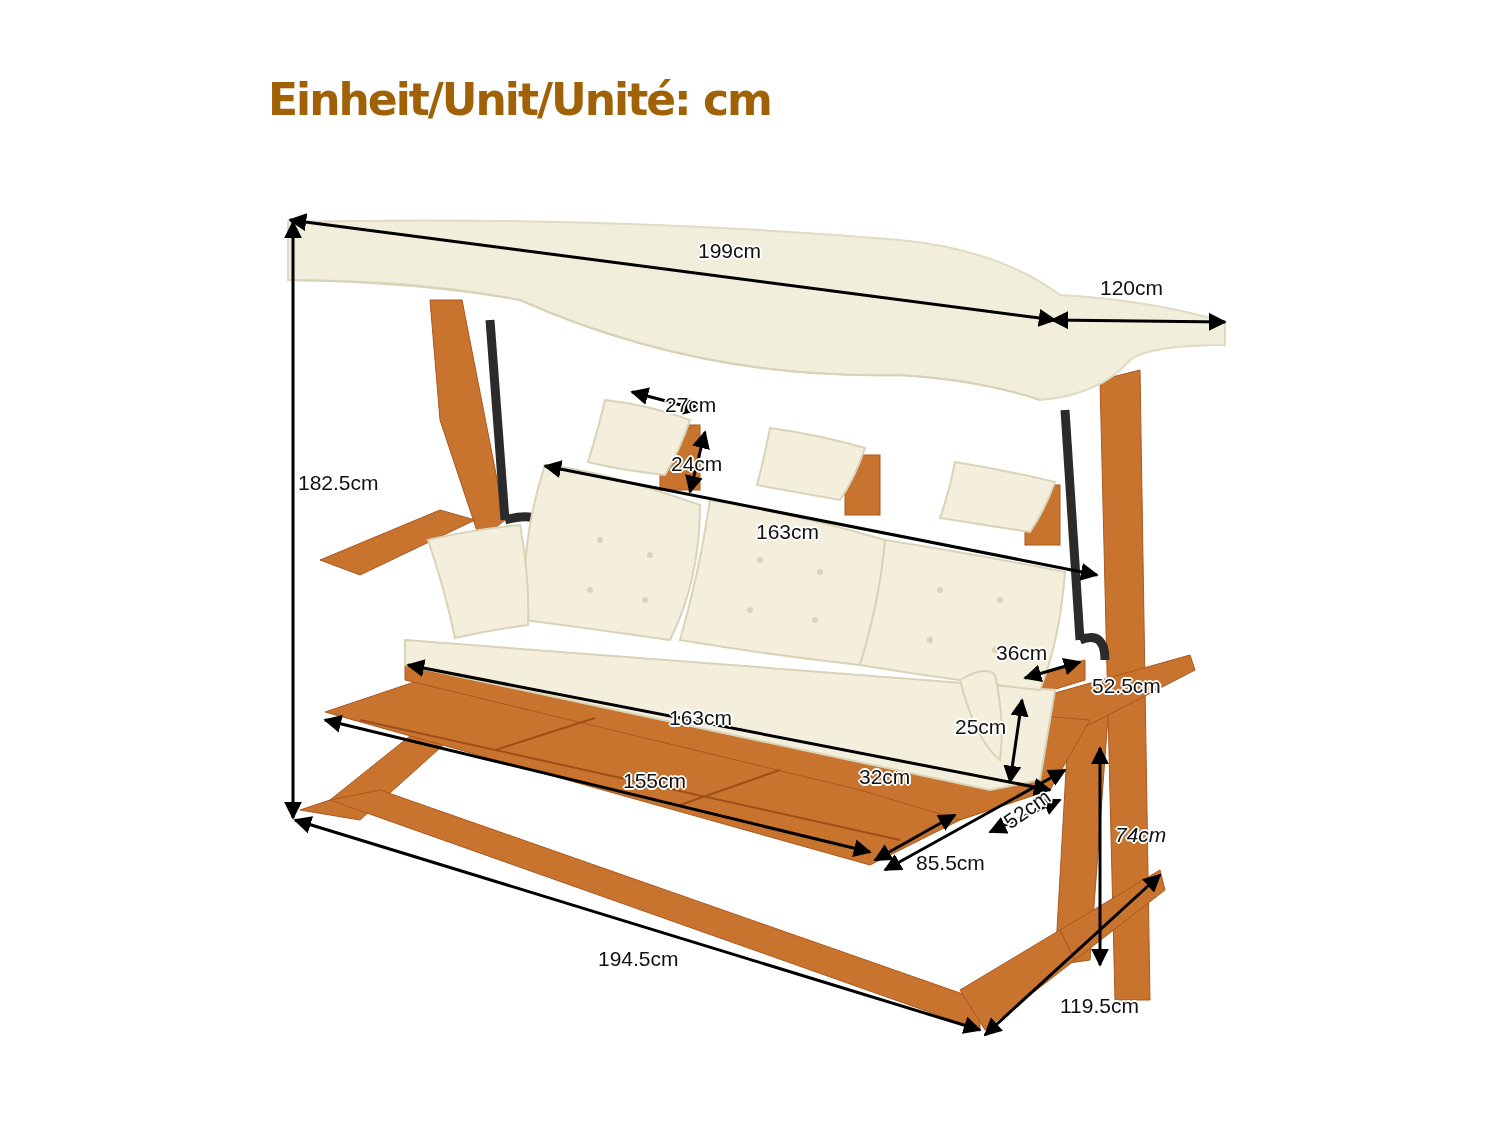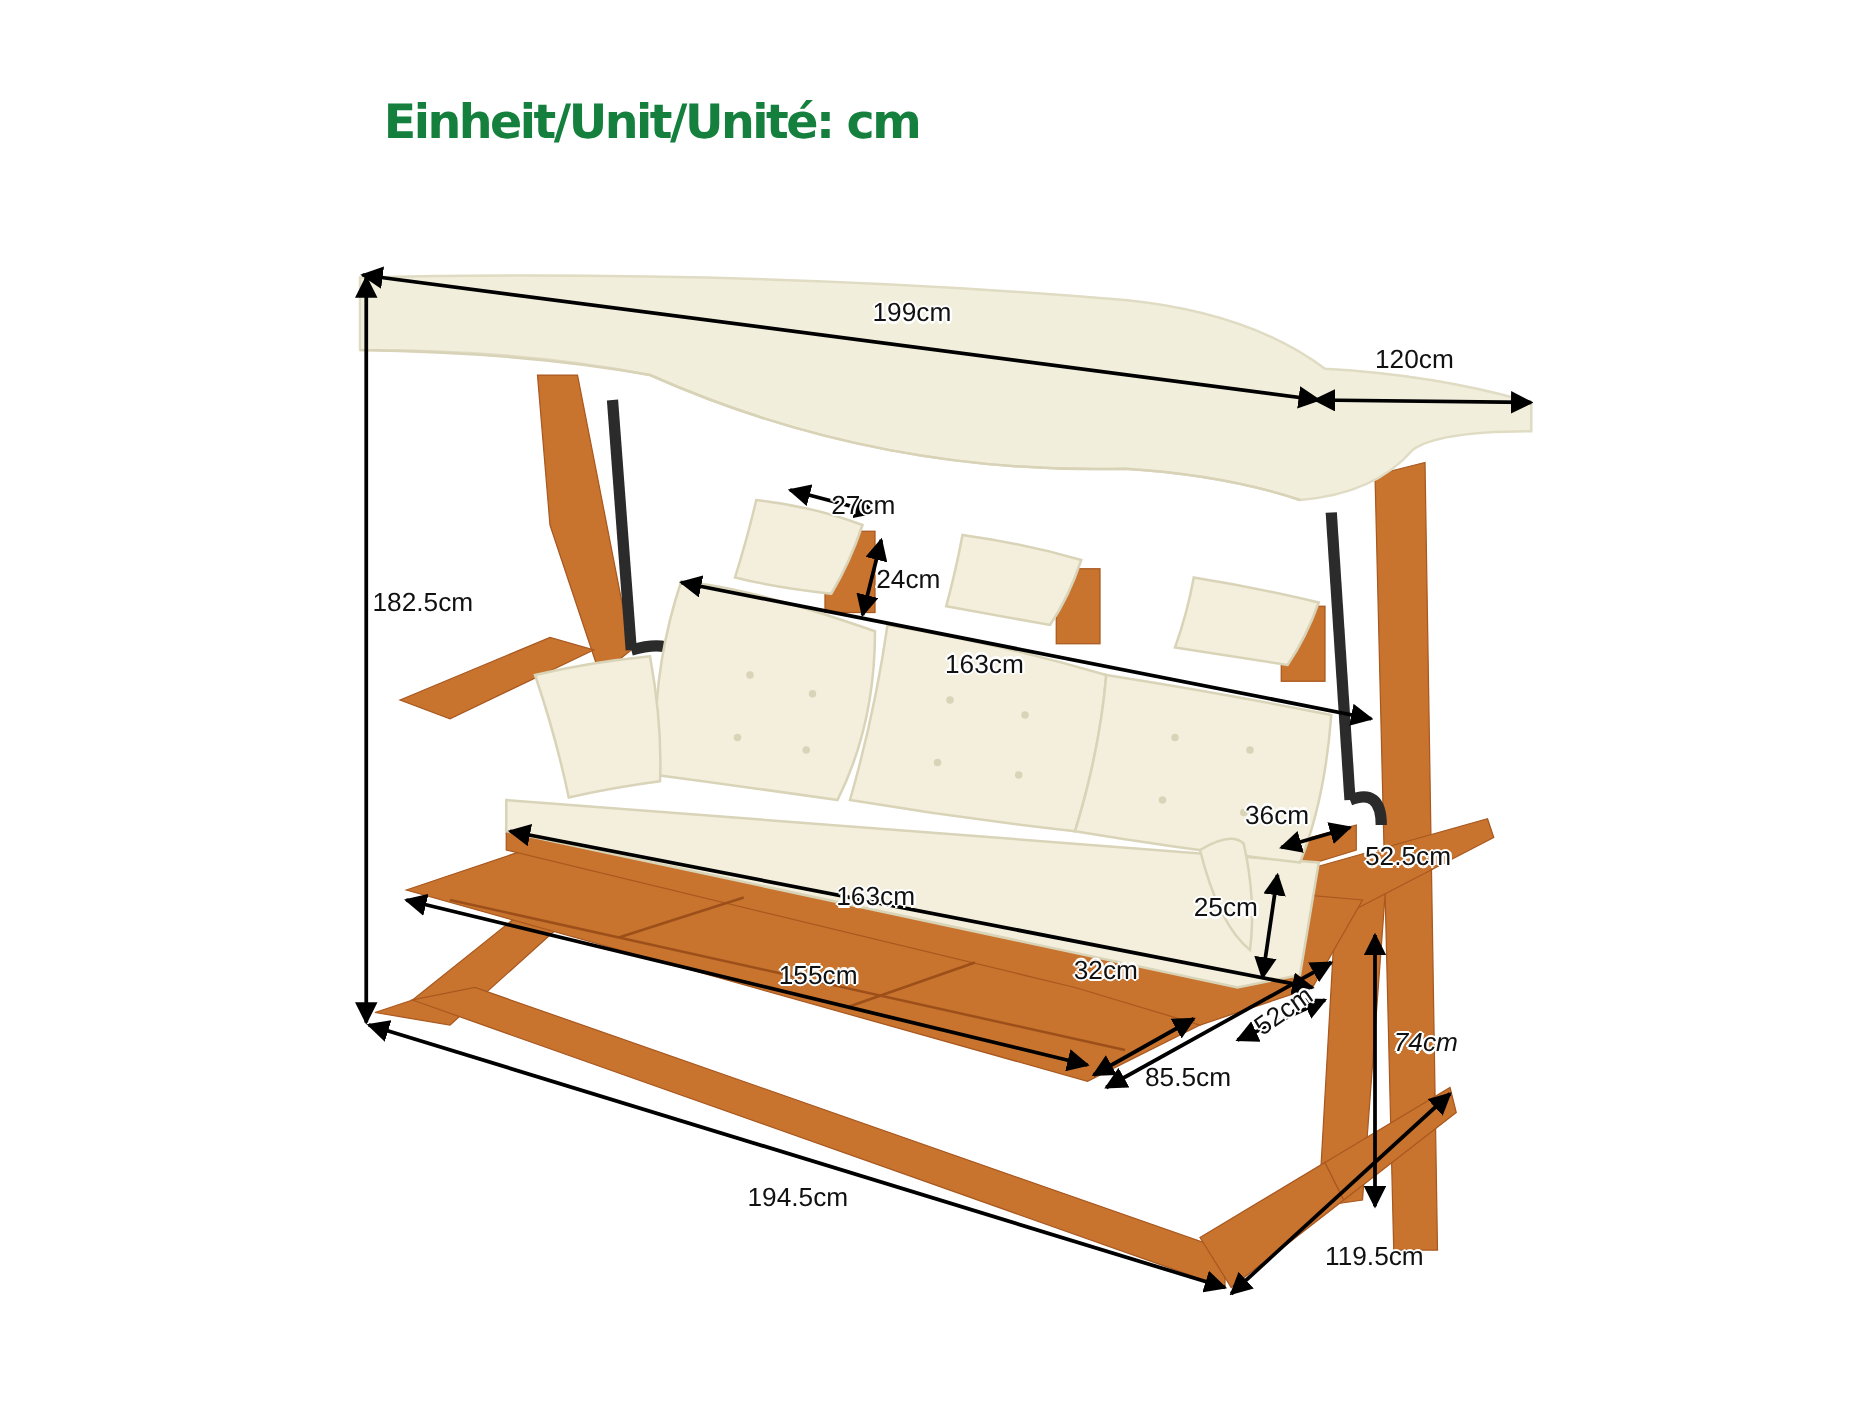--- a/index.html
+++ b/index.html
@@ -1,17 +1,17 @@
 <!DOCTYPE html>
 <html><head>
 <meta charset="utf-8">
 <style>
   html,body{margin:0;padding:0;background:#ffffff;}
   body{width:1500px;height:1125px;position:relative;overflow:hidden;font-family:"Liberation Sans",sans-serif;}
-  .title{position:absolute;left:268px;top:78px;font-family:"DejaVu Sans",sans-serif;font-weight:bold;font-size:38px;letter-spacing:-2px;color:#15803d;line-height:1;margin-left:39px;}
+  .title{position:absolute;left:268px;top:78px;font-family:"DejaVu Sans",sans-serif;font-weight:bold;font-size:44px;letter-spacing:-2px;color:#a16207;line-height:1;}
   svg.stage{position:absolute;left:0;top:0;}
   .lbl{position:absolute;font-family:"Liberation Sans",sans-serif;font-size:21px;color:#111;white-space:nowrap;line-height:1;
        text-shadow:-2px 0 #fff,2px 0 #fff,0 -2px #fff,0 2px #fff,-1px -1px #fff,1px 1px #fff,-1px 1px #fff,1px -1px #fff;}
 </style>
 </head>
 <body>
 
 <div class="title">Einheit/Unit/Unité: cm</div>
 
 <svg class="stage" width="1500" height="1125" viewBox="0 0 1500 1125">
@@ -109,21 +109,21 @@
     <line x1="1100" y1="748" x2="1100" y2="965"></line>
     <line x1="295" y1="820" x2="980" y2="1030"></line>
     <line x1="985" y1="1035" x2="1160" y2="875"></line>
   </g>
 </svg>
 
 <div class="lbl" style="left:698px;top:240px;">199cm</div>
 <div class="lbl" style="left:1100px;top:277px;">120cm</div>
 <div class="lbl" style="left:298px;top:472px;">182.5cm</div>
 <div class="lbl" style="left:665px;top:375px;margin-top:19px;">27cm</div>
-<div class="lbl" style="left:701px;top:453px;">24cm</div>
+<div class="lbl" style="left:671px;top:453px;">24cm</div>
 <div class="lbl" style="left:756px;top:521px;">163cm</div>
 <div class="lbl" style="left:996px;top:642px;">36cm</div>
 <div class="lbl" style="left:1092px;top:675px;">52.5cm</div>
 <div class="lbl" style="left:669px;top:707px;">163cm</div>
 <div class="lbl" style="left:942px;top:716px;margin-left:13px;">25cm</div>
 <div class="lbl" style="left:623px;top:770px;text-align:right;">155cm</div>
 <div class="lbl" style="left:859px;top:766px;">32cm</div>
 <div class="lbl" style="left:1000px;top:815px;transform:rotate(-35deg);transform-origin:left top;">52cm</div>
 <div class="lbl" style="left:1115px;top:824px;font-style:italic;">74cm</div>
 <div class="lbl" style="left:916px;top:852px;">85.5cm</div>

